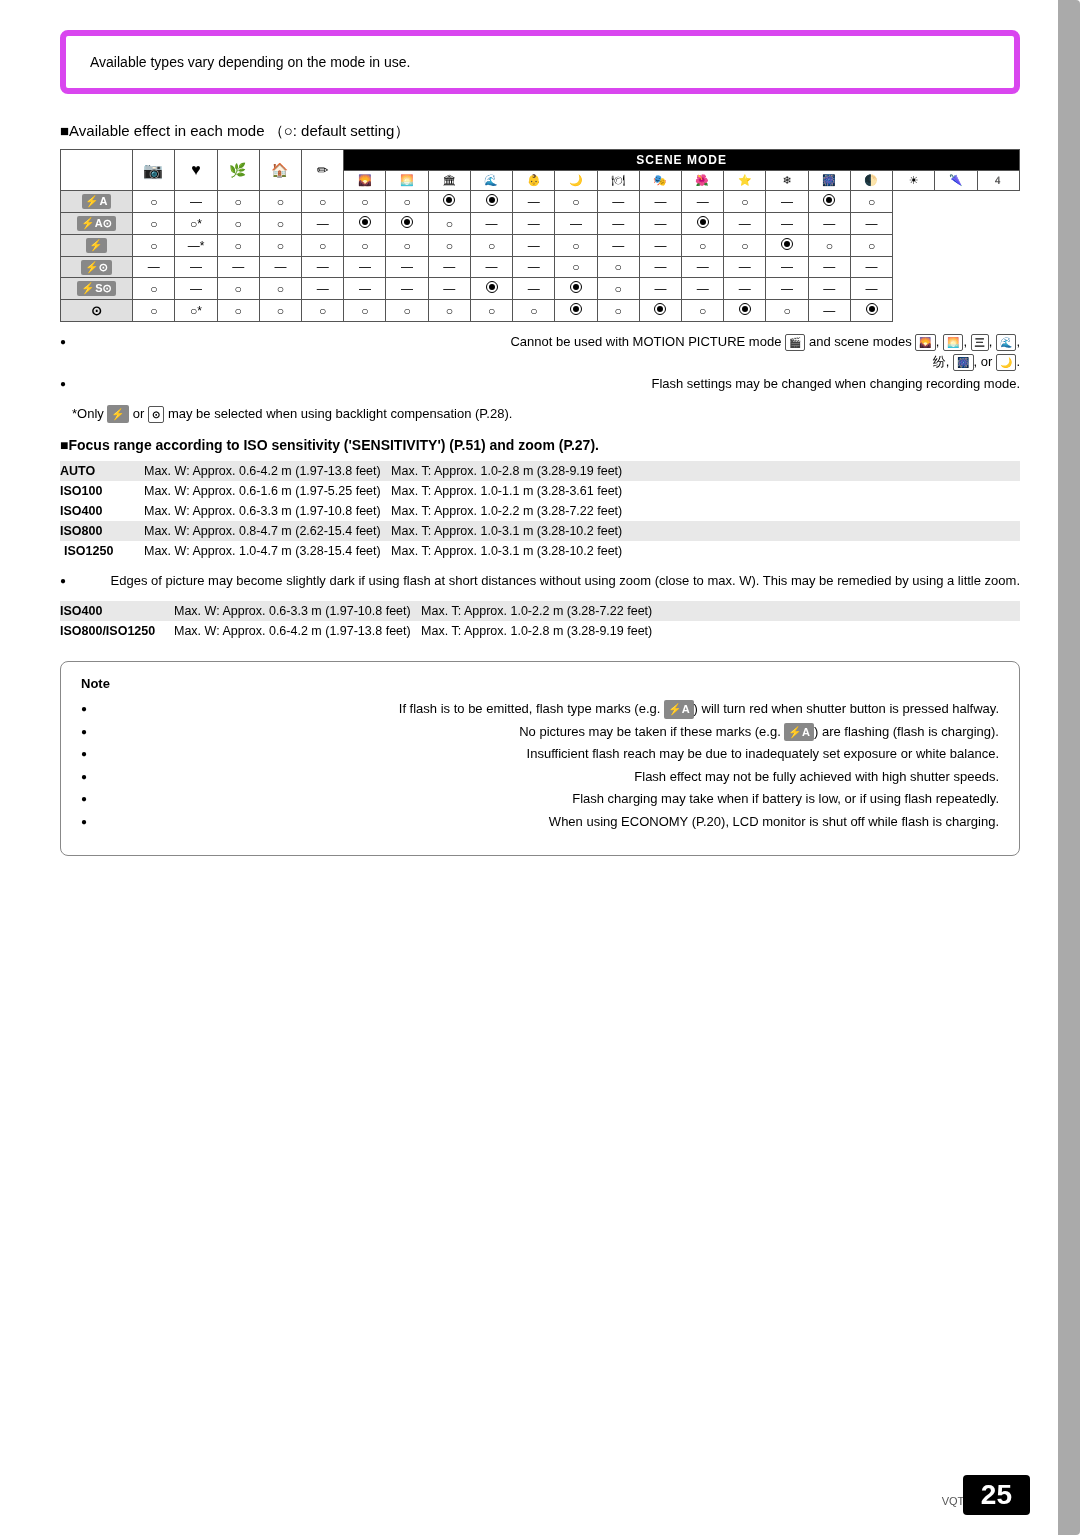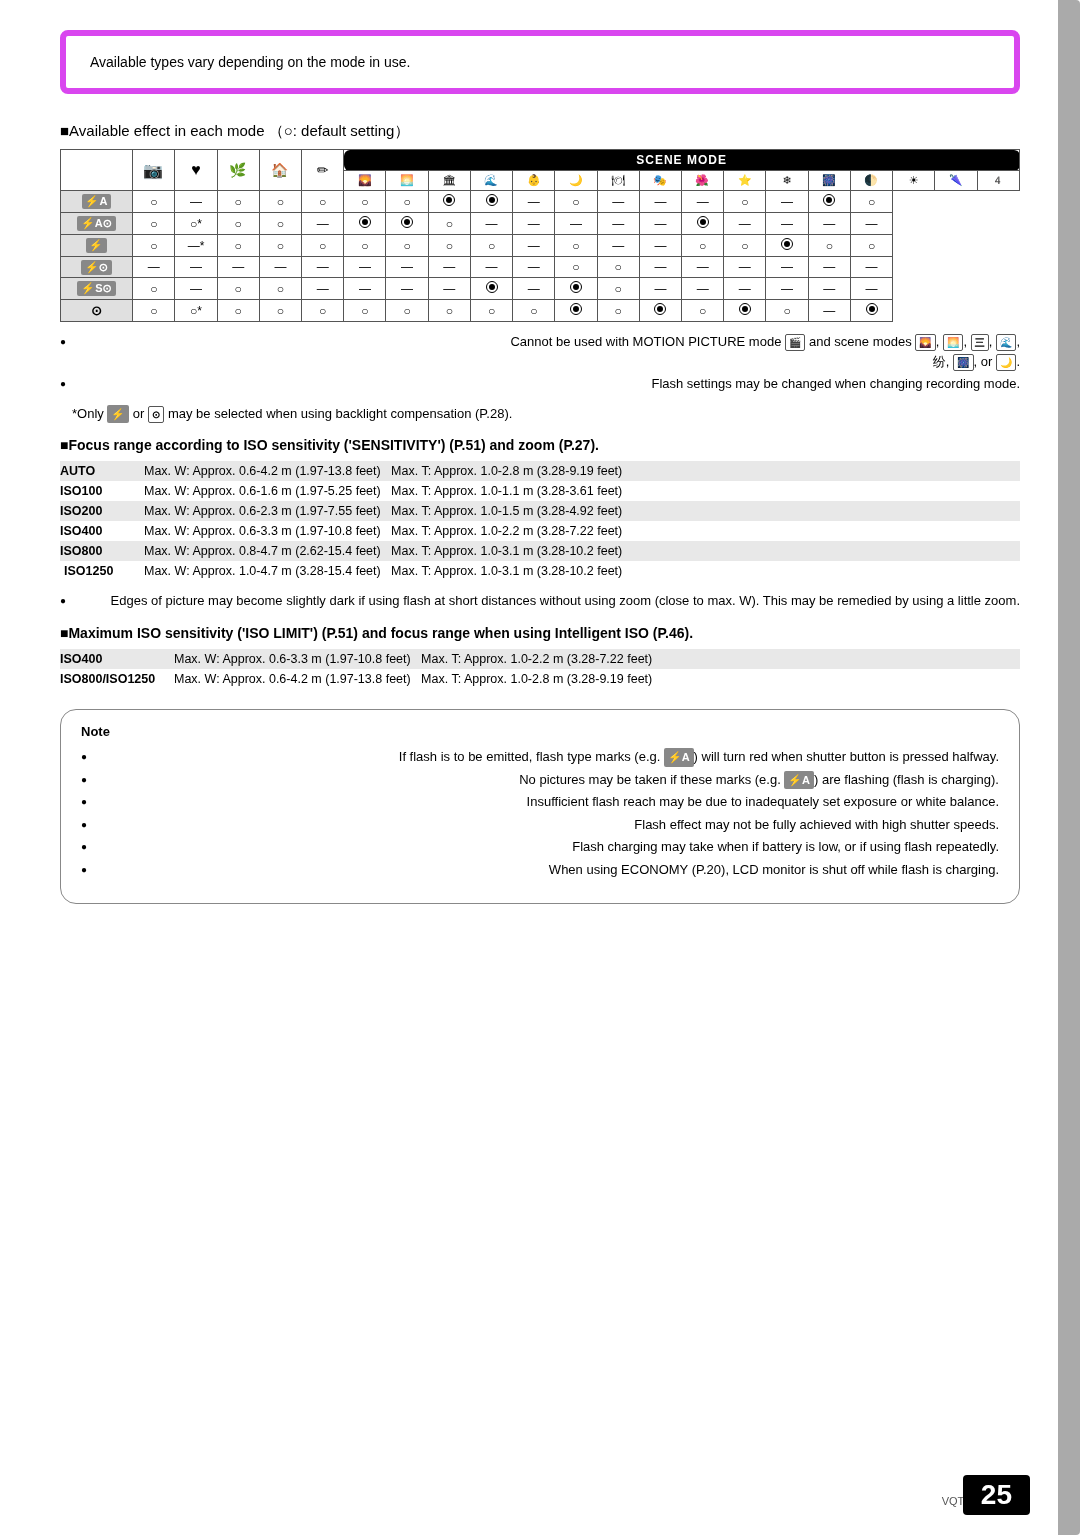--- a/index.html
+++ b/index.html
@@ -45,21 +45,20 @@
       border: 1px solid #555;
       text-align: center;
       padding: 3px 2px;
       min-width: 28px;
     }
     .modes-table .header-scene {
       background: #000;
       color: #fff;
       font-weight: bold;
       letter-spacing: 1px;
-      border-radius: 6px;
     }
     .modes-table .row-label {
       background: #e0e0e0;
       font-size: 11px;
       font-weight: bold;
       padding: 2px 4px;
     }
     .circle-filled { display: inline-block; width: 12px; height: 12px; border: 1.5px solid #000; border-radius: 50%; position: relative; }
     .circle-filled::after { content: ''; position: absolute; top: 2px; left: 2px; width: 6px; height: 6px; background: #000; border-radius: 50%; }
 
@@ -112,21 +111,21 @@
     }
     .focus-table tr:nth-child(odd) {
       background: #e8e8e8;
     }
     .focus-table tr:nth-child(even) {
       background: #fff;
     }
 
     .note-box {
       border: 1.5px solid #888;
-      border-radius: 16px;
+      border-radius: 8px;
       padding: 14px 20px 14px 20px;
       margin-top: 20px;
       margin-bottom: 20px;
     }
     .note-box-title {
       font-size: 13px;
       font-weight: bold;
       margin-bottom: 8px;
     }
 
@@ -376,45 +375,38 @@
     <tbody>
       <tr>
         <td style="font-weight:bold; padding: 3px 12px 3px 0; width:80px; background:#e8e8e8;">AUTO</td>
         <td style="background:#e8e8e8; font-size:12.5px;">Max. W: Approx. 0.6-4.2 m (1.97-13.8 feet)&nbsp;&nbsp; Max. T: Approx. 1.0-2.8 m (3.28-9.19 feet)</td>
       </tr>
       <tr>
         <td style="font-weight:bold; padding: 3px 12px 3px 0; background:#fff;">ISO100</td>
         <td style="background:#fff; font-size:12.5px;">Max. W: Approx. 0.6-1.6 m (1.97-5.25 feet)&nbsp;&nbsp; Max. T: Approx. 1.0-1.1 m (3.28-3.61 feet)</td>
       </tr>
       <tr>
-        <td style="font-weight:bold; padding: 3px 12px 3px 0; background:#e8e8e8;">ISO200</td>
-        <td style="background:#e8e8e8; font-size:12.5px;">Max. W: Approx. 0.6-2.3 m (1.97-7.55 feet)&nbsp;&nbsp; Max. T: Approx. 1.0-1.5 m (3.28-4.92 feet)</td>
-      </tr>
-      <tr>
         <td style="font-weight:bold; padding: 3px 12px 3px 0; background:#fff;">ISO400</td>
         <td style="background:#fff; font-size:12.5px;">Max. W: Approx. 0.6-3.3 m (1.97-10.8 feet)&nbsp;&nbsp; Max. T: Approx. 1.0-2.2 m (3.28-7.22 feet)</td>
       </tr>
       <tr>
         <td style="font-weight:bold; padding: 3px 12px 3px 0; background:#e8e8e8;">ISO800</td>
         <td style="background:#e8e8e8; font-size:12.5px;">Max. W: Approx. 0.8-4.7 m (2.62-15.4 feet)&nbsp;&nbsp; Max. T: Approx. 1.0-3.1 m (3.28-10.2 feet)</td>
       </tr>
       <tr>
         <td style="font-weight:bold; padding: 3px 12px 3px 4px; background:#fff;">ISO1250</td>
         <td style="background:#fff; font-size:12.5px;">Max. W: Approx. 1.0-4.7 m (3.28-15.4 feet)&nbsp;&nbsp; Max. T: Approx. 1.0-3.1 m (3.28-10.2 feet)</td>
       </tr>
     </tbody>
   </table>
 
   <ul class="bullet-list">
     <li>Edges of picture may become slightly dark if using flash at short distances without using zoom (close to max. W). This may be remedied by using a little zoom.</li>
   </ul>
 
-  <div class="subsection-title">
-    <span>■Maximum ISO sensitivity ('ISO LIMIT') (P.51) and focus range when using Intelligent ISO (P.46).</span>
-  </div>
 
   <table class="focus-table">
     <tbody>
       <tr>
         <td style="font-weight:bold; padding: 3px 12px 3px 0; width:110px; background:#e8e8e8; white-space:nowrap;">ISO400</td>
         <td style="background:#e8e8e8; font-size:12.5px;">Max. W: Approx. 0.6-3.3 m (1.97-10.8 feet)&nbsp;&nbsp; Max. T: Approx. 1.0-2.2 m (3.28-7.22 feet)</td>
       </tr>
       <tr>
         <td style="font-weight:bold; padding: 3px 12px 3px 0; background:#fff; white-space:nowrap;">ISO800/ISO1250</td>
         <td style="background:#fff; font-size:12.5px;">Max. W: Approx. 0.6-4.2 m (1.97-13.8 feet)&nbsp;&nbsp; Max. T: Approx. 1.0-2.8 m (3.28-9.19 feet)</td>

